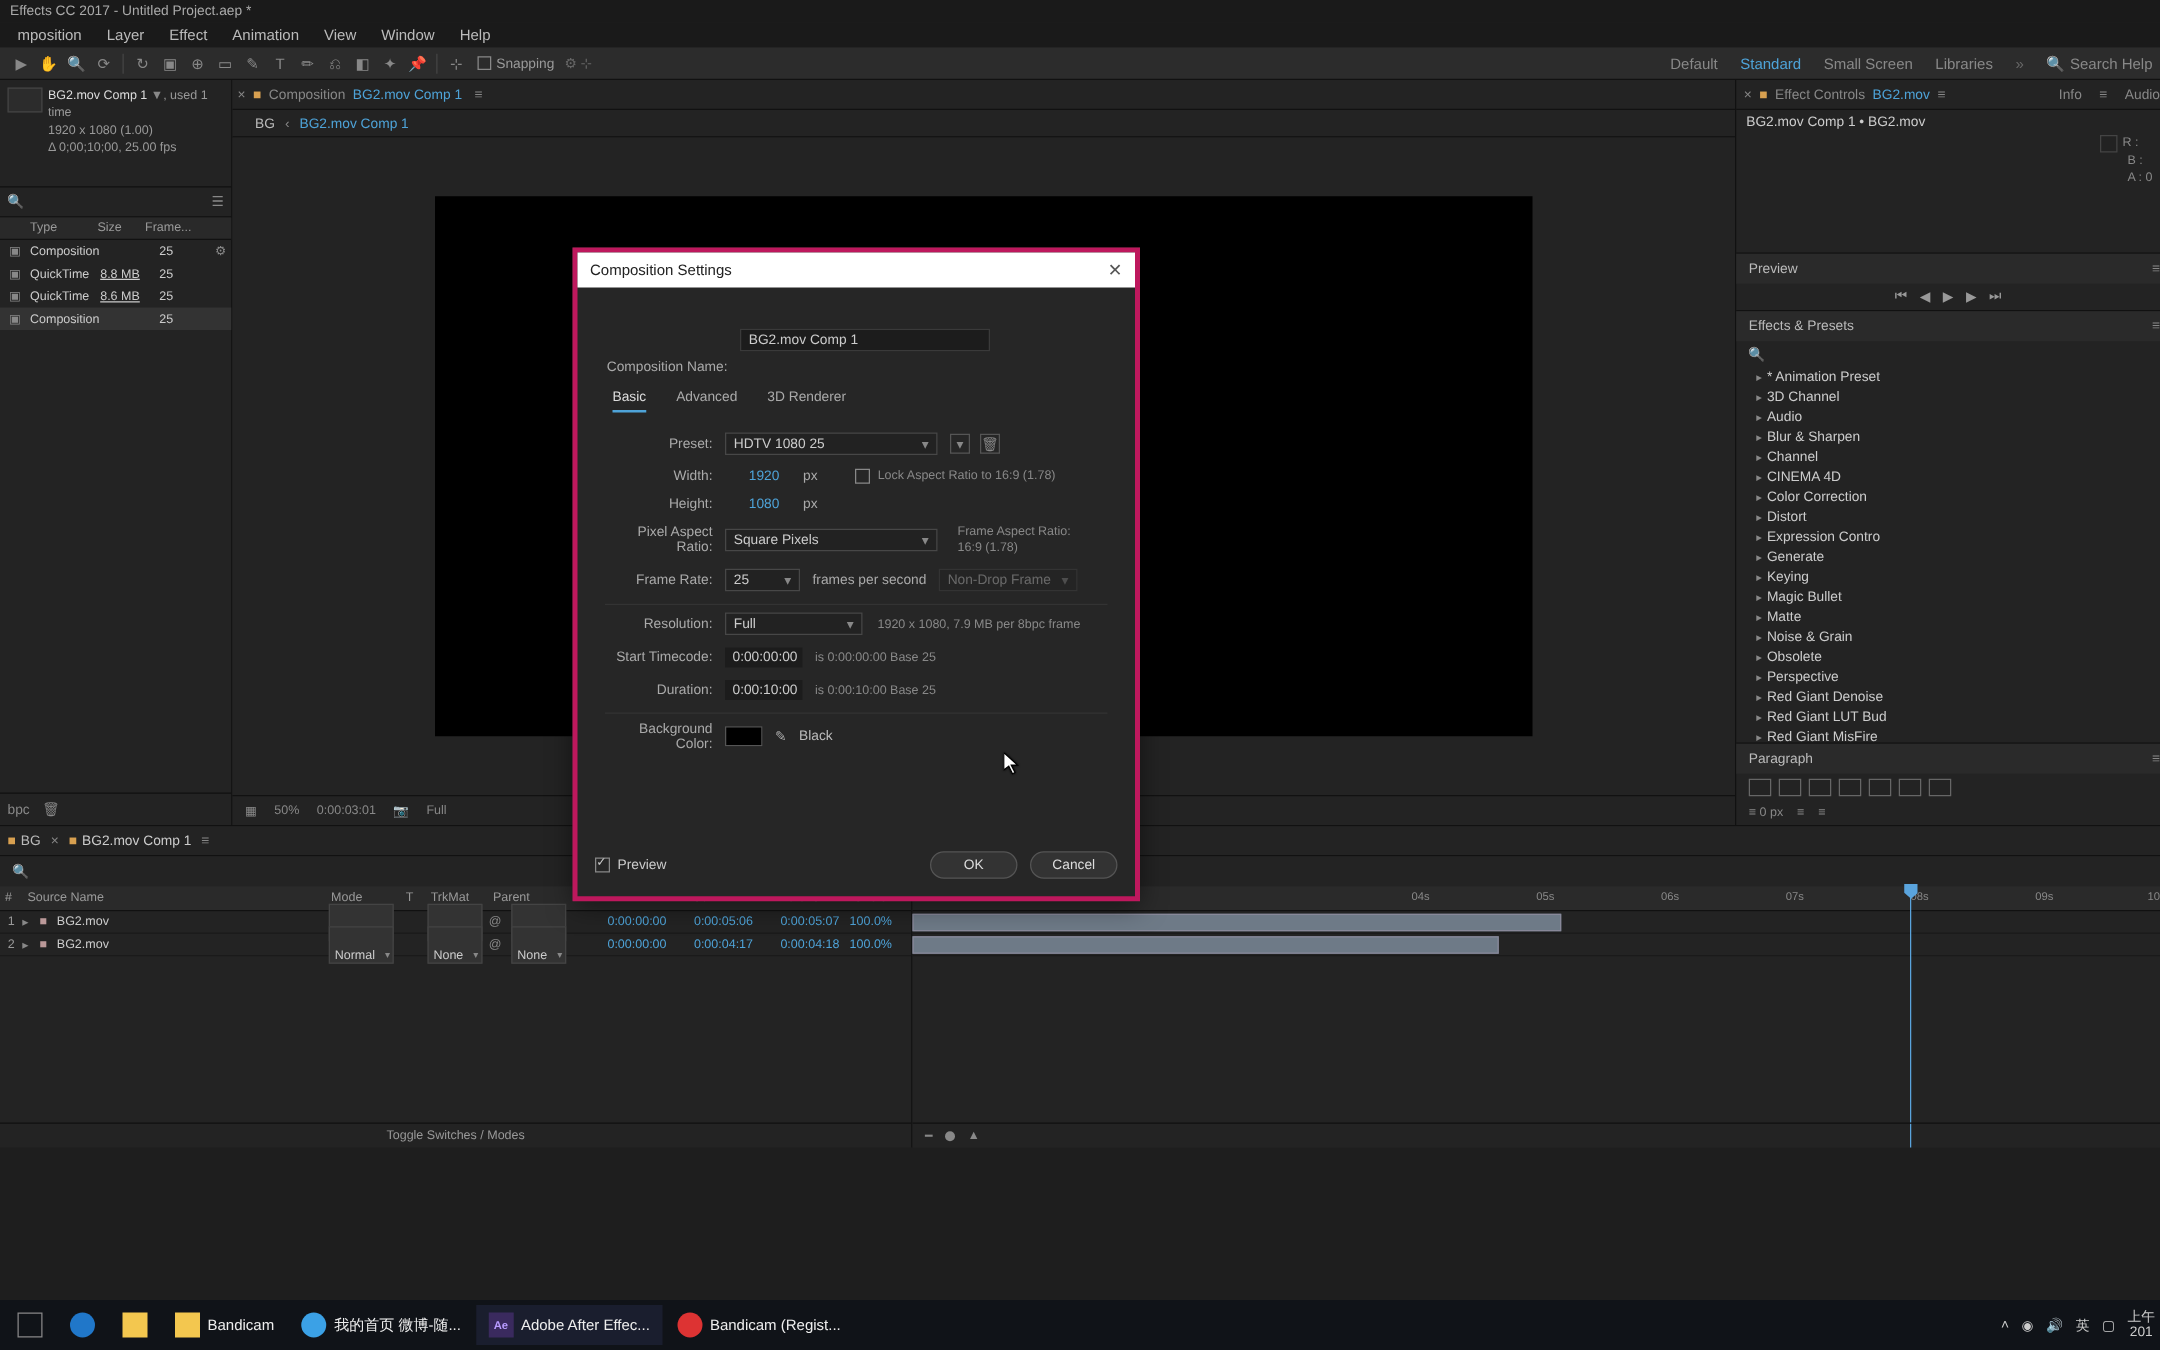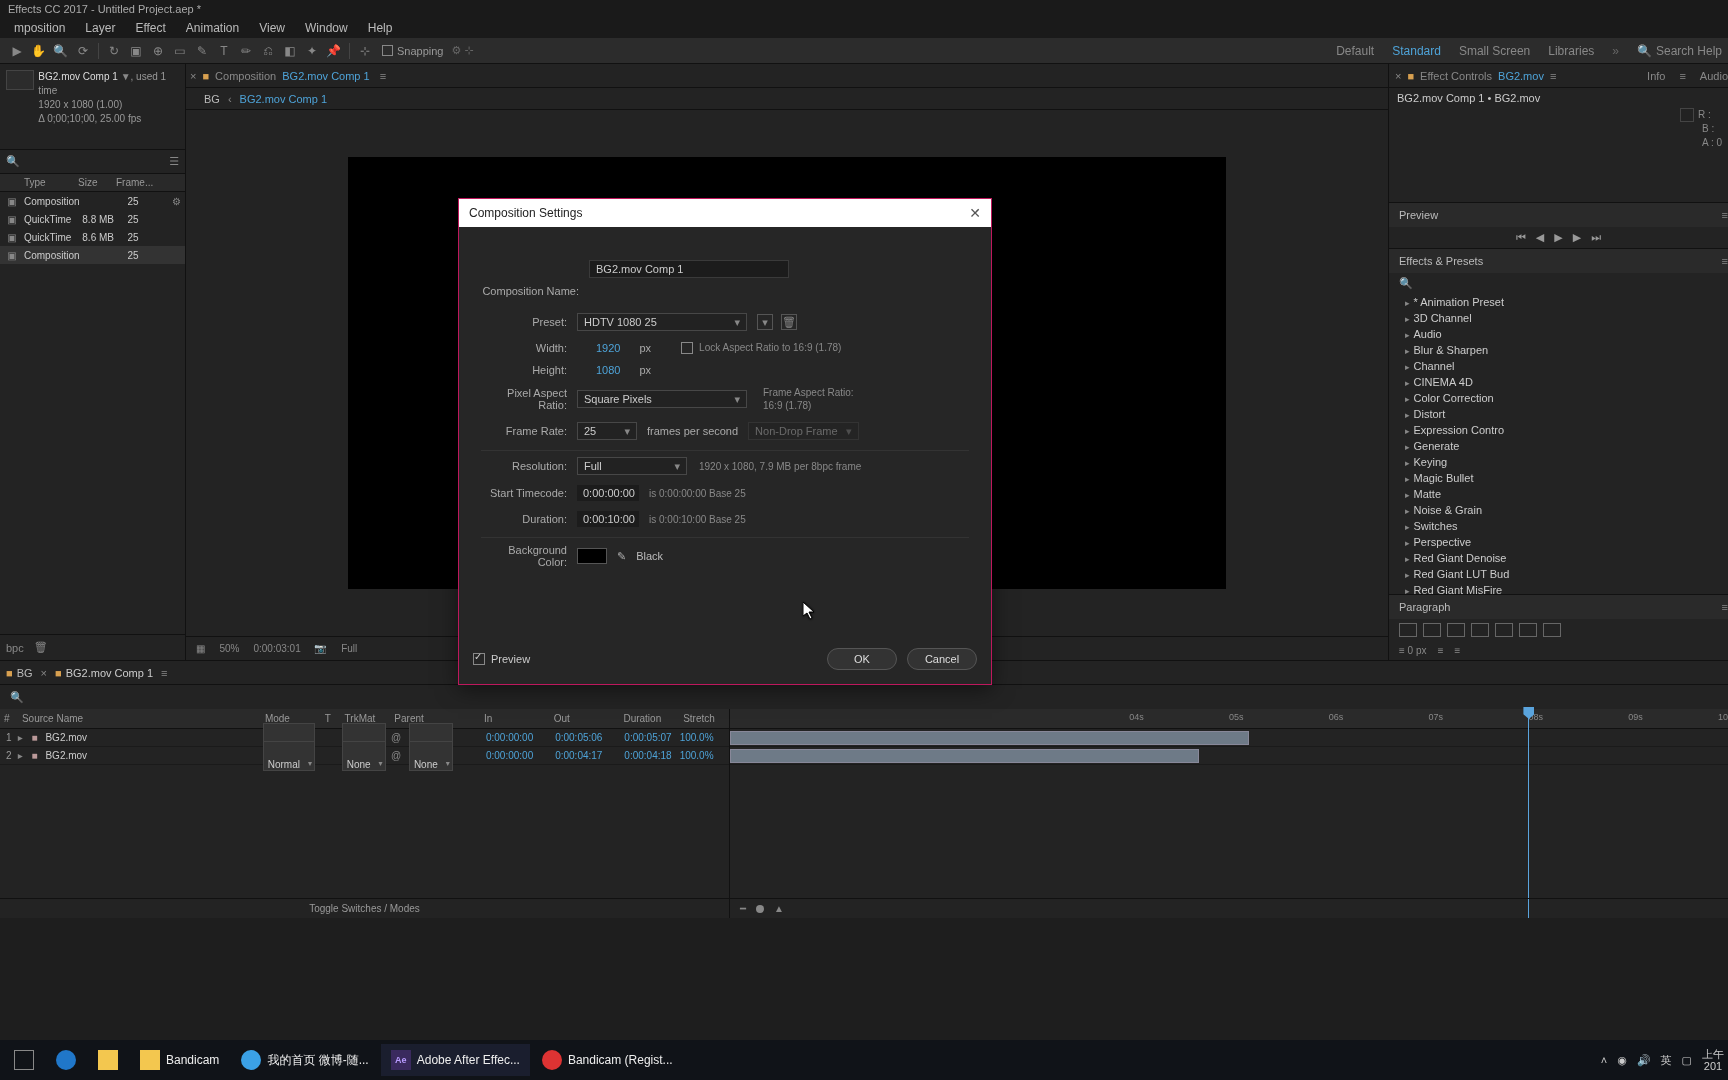--- a/index.html
+++ b/index.html
@@ -20,21 +20,21 @@
 .proj-info .row1 {display:flex; align-items:flex-start;}
 .proj-info .meta {font-size:10px; color:#999;}
 .proj-list-header { display:flex; height:18px; border-bottom:1px solid #111; font-size:10px; color:#999; align-items:center; background:#292929; }
 .proj-list-header span:nth-child(1){width:78px; padding-left:24px;}
 .proj-list-header span:nth-child(2){width:38px;}
 .proj-list-header span:nth-child(3){width:40px;}
 .proj-list { flex:1; }
 .proj-row { display:flex; align-items:center; height:18px; font-size:10px; color:#ccc; }
 .proj-row .icon { width:24px; display:flex; justify-content:center; color:#888; }
 .proj-row .name {width:54px;}
-.proj-row .size {width:40px; text-align:right; padding-right:4px;}
+.proj-row .size {width:40px; text-align:center; padding-right:4px;text-decoration:underline;}
 .proj-row .fps {width:30px; text-align:center;}
 .proj-row.sel { background:#333; }
 .proj-bottom { height:26px; border-top:1px solid #111; display:flex; align-items:center; padding:0 6px; gap:10px; color:#888;}
 .comp-area { flex:1; background:#232323; display:flex; flex-direction:column; }
 .comp-tabs { height:24px; display:flex; align-items:center; padding-left:4px; border-bottom:1px solid #111; background:#232323; font-size:11px; color:#999; gap:6px;}
 .comp-tabs .close {color:#888;}
 .comp-tabs .comp-label {color:#888;}
 .comp-tabs .comp-name {color:#4ea3d8;}
 .comp-tabs .extra {color:#888; margin-left:4px;}
 .breadcrumb { height:22px; display:flex; align-items:center; padding-left:18px; border-bottom:1px solid #111; font-size:11px; gap:8px; }
@@ -81,21 +81,21 @@
 .playhead {position:absolute; top:0; bottom:0; width:1px; background:#5aa4dd; left:80%;}
 .playhead::before {content:""; position:absolute; top:-2px; left:-5px; width:11px; height:12px; background:#5aa4dd; clip-path:polygon(0 0,100% 0,100% 60%,50% 100%,0 60%);}
 .tl-footer {height:20px; border-top:1px solid #111; display:flex; align-items:center; justify-content:center; color:#999; font-size:10px;}
 .tl-zoom {height:20px; border-top:1px solid #111; display:flex; align-items:center; justify-content:flex-start; padding-left:10px; gap:10px; color:#888; font-size:10px;}
 .taskbar { position:absolute; bottom:0; left:0; right:0; height:40px; background:#101318; display:flex; align-items:center; padding:16px 4px; gap:2px;}
 .taskbar .item{height:32px; display:flex; align-items:center; padding:0 10px; color:#eee; font-size:12px; gap:6px;}
 .taskbar .item .ico{width:20px; height:20px; display:inline-block;}
 .taskbar .right {margin-left:auto; display:flex; align-items:center; gap:10px; color:#ccc; font-size:11px;}
 .paragraph-panel .btns {display:flex; gap:6px; padding:4px 10px;}
 .paragraph-panel .btns span{width:18px; height:14px; border:1px solid #666;}
-.dialog {position:absolute; top:198px; left:458px; width:534px; background:#262626; border:1px solid #be185d; box-shadow:0 4px 20px rgba(0,0,0,0.5);}
+.dialog {position:absolute; top:198px; left:458px; width:454px; background:#262626; border:4px solid #be185d; box-shadow:0 4px 20px rgba(0,0,0,0.5);}
 .dialog-title {height:28px; background:#fff; color:#222; font-size:12px; display:flex; align-items:center; padding:0 10px; justify-content:space-between;}
 .dialog-title .x{font-size:14px; color:#555; cursor:pointer;}
 .dialog-body {padding:14px 10px 4px; color:#bbb; font-size:11px;}
 .fieldrow {display:flex; align-items:center; margin-bottom:8px;}
 .fieldrow .label {width:120px; text-align:right; padding-right:10px; color:#aaa;margin-top:44px;}
 .fieldrow .input {background:#1c1c1c; border:1px solid #3a3a3a; padding:2px 6px; color:#ccc; min-width:200px;}
 .dlg-tabs {display:flex; gap:24px; padding:4px 18px 8px; border-bottom:none;}
 .dlg-tabs span{color:#aaa; padding-bottom:4px;}
 .dlg-tabs span.active{color:#ddd; border-bottom:2px solid #4ea3d8;}
 .dlg-form {padding:8px 12px;}
@@ -309,21 +309,21 @@
         <div>Channel</div>
         <div>CINEMA 4D</div>
         <div>Color Correction</div>
         <div>Distort</div>
         <div>Expression Contro</div>
         <div>Generate</div>
         <div>Keying</div>
         <div>Magic Bullet</div>
         <div>Matte</div>
         <div>Noise &amp; Grain</div>
-        <div>Switches</div>
+        <div>Obsolete</div>
         <div>Perspective</div>
         <div>Red Giant Denoise</div>
         <div>Red Giant LUT Bud</div>
         <div>Red Giant MisFire</div>
 
       </div>
     </div>
 
     <div class="panel-section paragraph-panel">
       <div class="panel-header">
@@ -498,20 +498,25 @@
 <div class="dialog">
   <div class="dialog-title">
     <span>Composition Settings</span>
     <span class="x">✕</span>
   </div>
   <div class="dialog-body">
     <div class="fieldrow">
       <span class="label">Composition Name:</span>
       <span class="input">BG2.mov Comp 1</span>
     </div>
+    <div class="dlg-tabs">
+      <span class="active">Basic</span>
+      <span>Advanced</span>
+      <span>3D Renderer</span>
+    </div>
     <div class="dlg-form">
       <div class="dlg-row">
         <span class="lab w90">Preset:</span>
         <span class="dlg-select">HDTV 1080 25</span>
         <span class="icons">
             <span>▾</span>
             <span>🗑</span>
           </span>
       </div>
       <div class="dlg-row">

